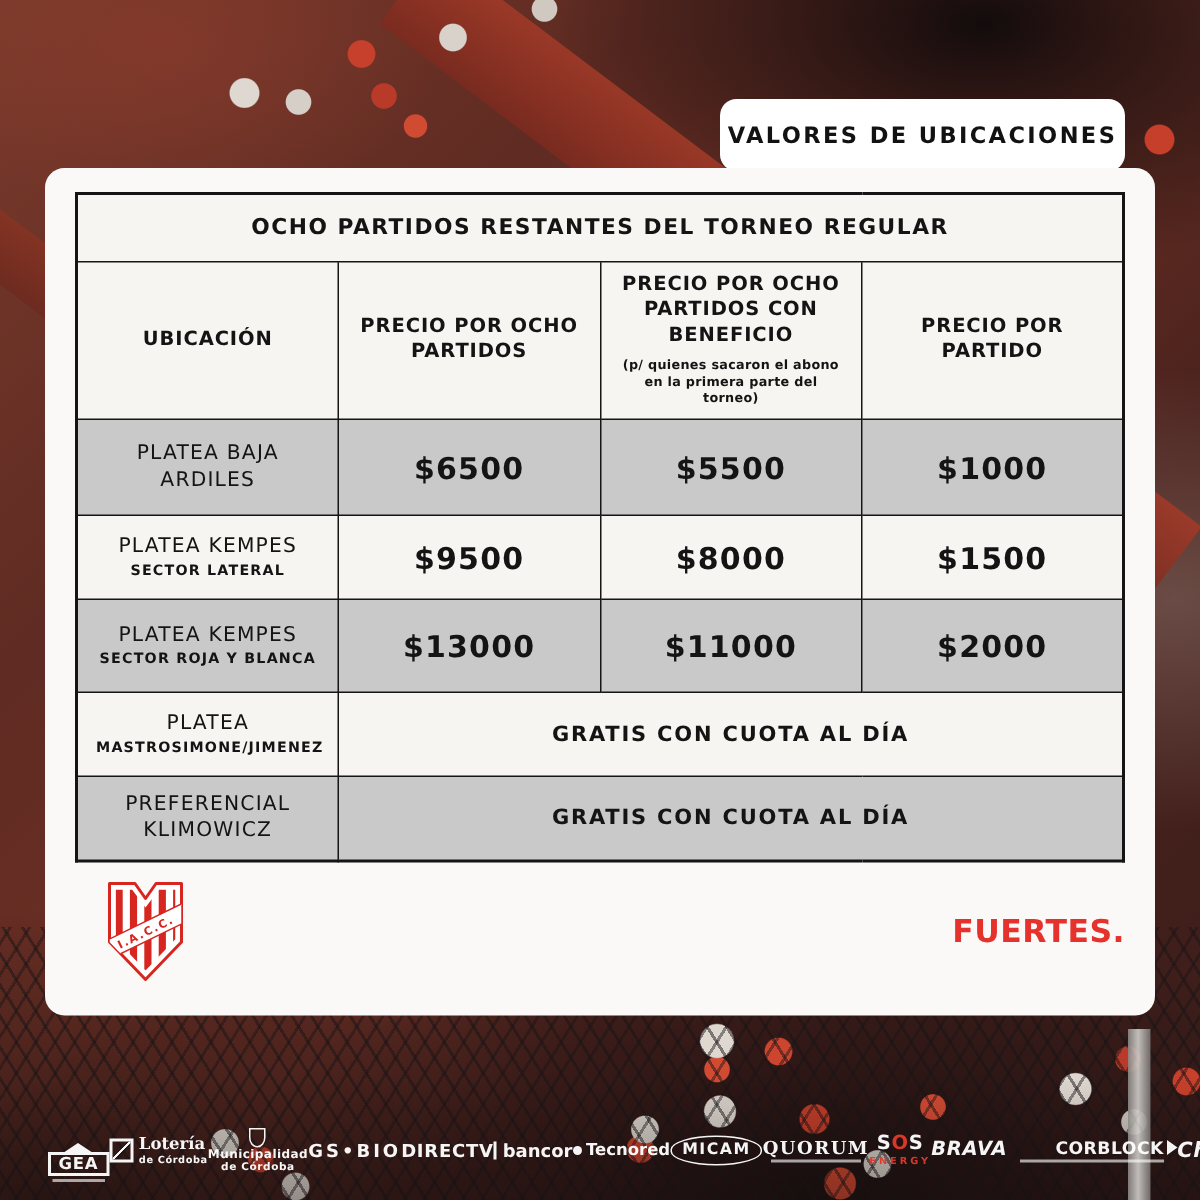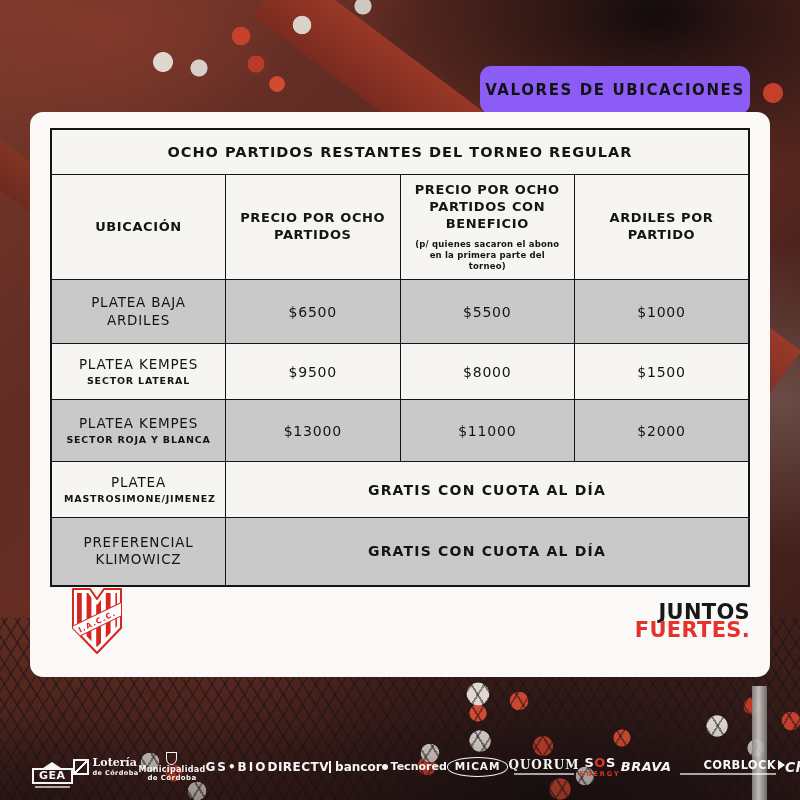--- a/index.html
+++ b/index.html
@@ -58,43 +58,43 @@
     background:
       linear-gradient(180deg, rgba(20,12,12,0) 55%, rgba(20,12,12,.35) 100%),
       repeating-linear-gradient(58deg,  rgba(25,20,22,0) 0 9px,  rgba(25,20,22,.5)  9px 11px),
       repeating-linear-gradient(-58deg, rgba(25,20,22,0) 0 9px,  rgba(25,20,22,.45) 9px 11px);
   }
   .pole{position:absolute;left:752px;top:686px;width:15px;height:114px;
     background:linear-gradient(90deg,#8a8683,#d2cfcb 45%,#767270);opacity:.9;}
 
   
   .badge{position:absolute;left:480px;top:66px;width:270px;height:48px;
-    background:#8b5cf6;border-radius:11px;display:flex;align-items:center;justify-content:center;}
+    background:#ffffff;border-radius:11px;display:flex;align-items:center;justify-content:center;}
   .badge span{font-weight:bold;font-size:15px;letter-spacing:1.6px;color:#121212;}
 
   
   .card{position:absolute;left:30px;top:112px;width:740px;height:565px;
     background:#faf9f7;border-radius:13px;}
   table.pricing{position:absolute;left:20px;top:16px;width:700px;
     border-collapse:collapse;table-layout:fixed;color:#141414;}
   table.pricing td,table.pricing th{border:1.5px solid #151515;padding:2px 12px;text-align:center;vertical-align:middle;}
   table.pricing{border:2px solid #151515;}
   .t-title{height:40px;font-size:14.5px;font-weight:bold;letter-spacing:1px;background:#f6f5f2;}
   tr.cols th{height:100px;font-size:13px;font-weight:bold;letter-spacing:.6px;line-height:1.3;background:#f6f5f2;}
   tr.cols .note{display:block;margin-top:6px;font-size:8.5px;font-weight:bold;letter-spacing:.2px;line-height:1.3;}
   tbody tr:nth-child(odd) td{background:#c9c9c9;}
   tbody tr:nth-child(even) td{background:#f6f5f2;}
   tbody tr:nth-child(1){height:64px;}
   tbody tr:nth-child(2){height:56px;}
   tbody tr:nth-child(3){height:62px;}
   tbody tr:nth-child(4){height:56px;}
-  tbody tr:nth-child(5){height:68px;}
+  tbody tr:nth-child(5){height:56px;}
   td.loc .l1{display:block;font-size:13.5px;font-weight:normal;letter-spacing:.8px;line-height:1.3;}
   td.loc .l2{display:block;font-size:9.5px;font-weight:bold;letter-spacing:.8px;line-height:1.4;}
-  td.price{font-size:14px;font-weight:normal;letter-spacing:.8px;}
+  td.price{font-size:20px;font-weight:bold;letter-spacing:.8px;}
   td.spanned{font-size:14px;font-weight:bold;letter-spacing:1.2px;}
 
   
   .cfooter{position:absolute;left:20px;right:20px;top:470px;height:78px;
     display:flex;align-items:center;justify-content:space-between;}
   .crest{margin-left:18px;}
   .slogan{text-align:right;font-weight:bold;font-size:21px;line-height:18.5px;
     letter-spacing:.3px;color:#171717;}
   .slogan .red{color:#e5322c;}
 
@@ -162,21 +162,21 @@
             <span>UBICACIÓN</span>
           </th>
           <th style="width:168px">
             <span>PRECIO POR OCHO PARTIDOS</span>
           </th>
           <th style="width:166px">
             <span>PRECIO POR OCHO PARTIDOS CON BENEFICIO</span>
             <span class="note">(p/ quienes sacaron el abono en la primera parte del torneo)</span>
           </th>
           <th style="width:158px">
-            <span>ARDILES POR PARTIDO</span>
+            <span>PRECIO POR PARTIDO</span>
           </th>
         </tr>
       </thead>
       <tbody>
         <tr>
           <td class="loc">
             <span class="l1">PLATEA BAJA</span>
             <span class="l1">ARDILES</span>
           </td>
           <td class="price">$6500</td>
@@ -238,21 +238,20 @@
           <rect x="47.4" y="5" width="4.8" height="58" fill="#d6261f"></rect>
         </g>
         <g clip-path="url(#crestOuter)">
           <g transform="rotate(-26 29 35)">
             <rect x="-6" y="29" width="70" height="12" fill="#ffffff" stroke="#d6261f" stroke-width="1"></rect>
             <text x="29" y="38" text-anchor="middle" font-size="7.5" font-weight="bold" fill="#d6261f" letter-spacing="1.2">I.A.C.C.</text>
           </g>
         </g>
       </svg>
       <div class="slogan">
-        <div>JUNTOS</div>
         <div class="red">FUERTES.</div>
       </div>
     </div>
   </div>
 
   <div class="sponsors">
     <div class="sp sp-gea">
       <div class="gea-roof"></div>
       <div class="gea-box nm">GEA</div>
       <div class="microbar"></div>

